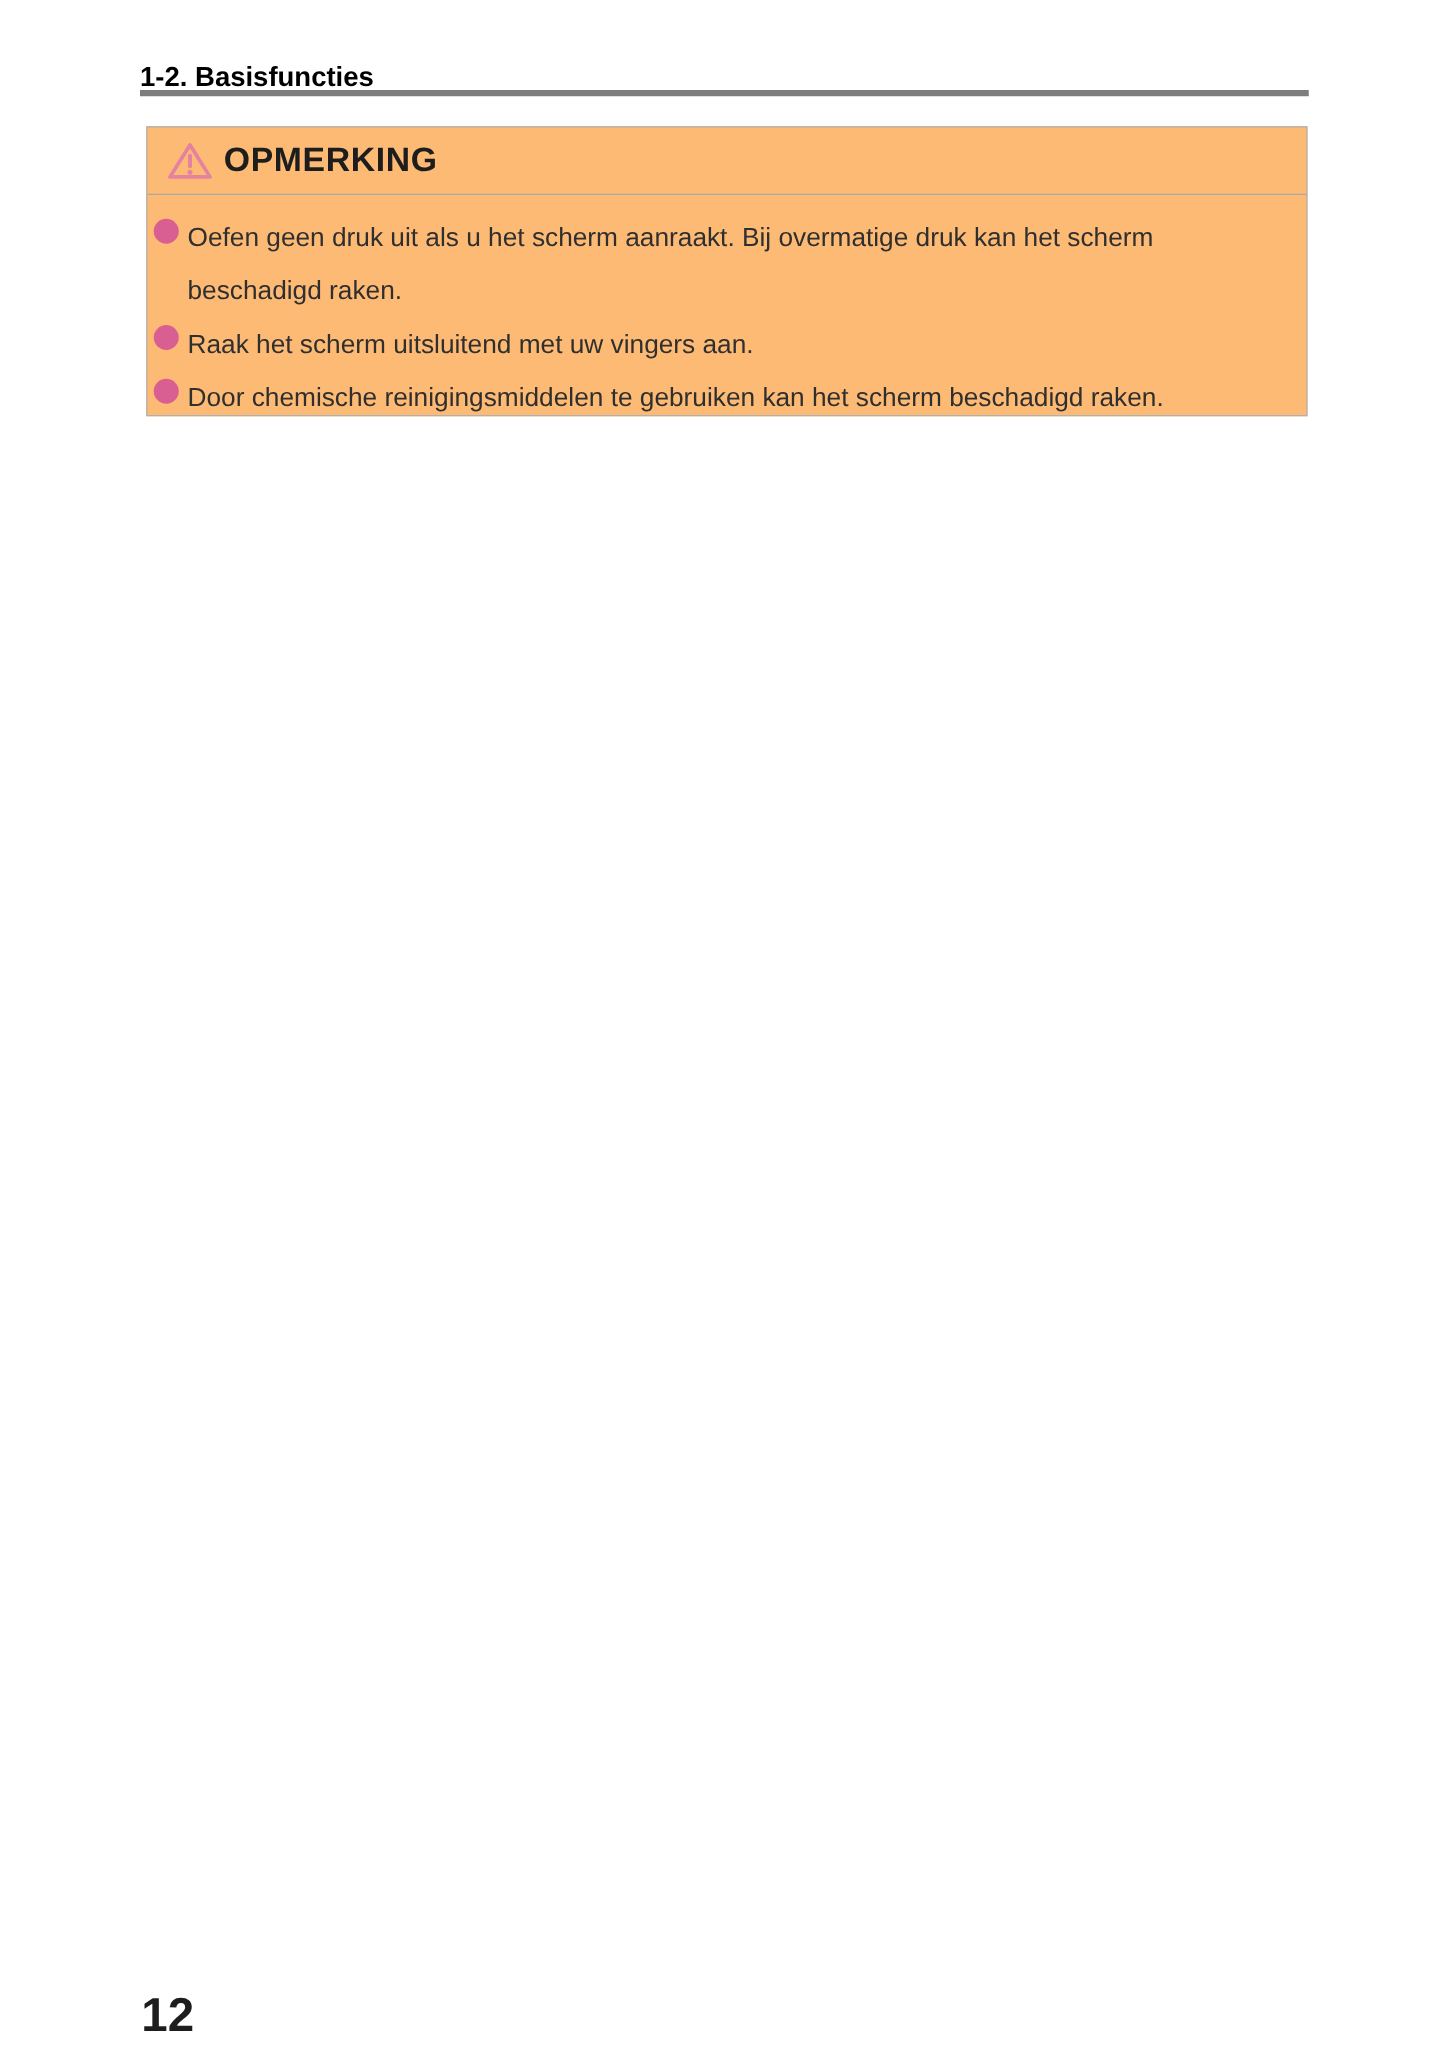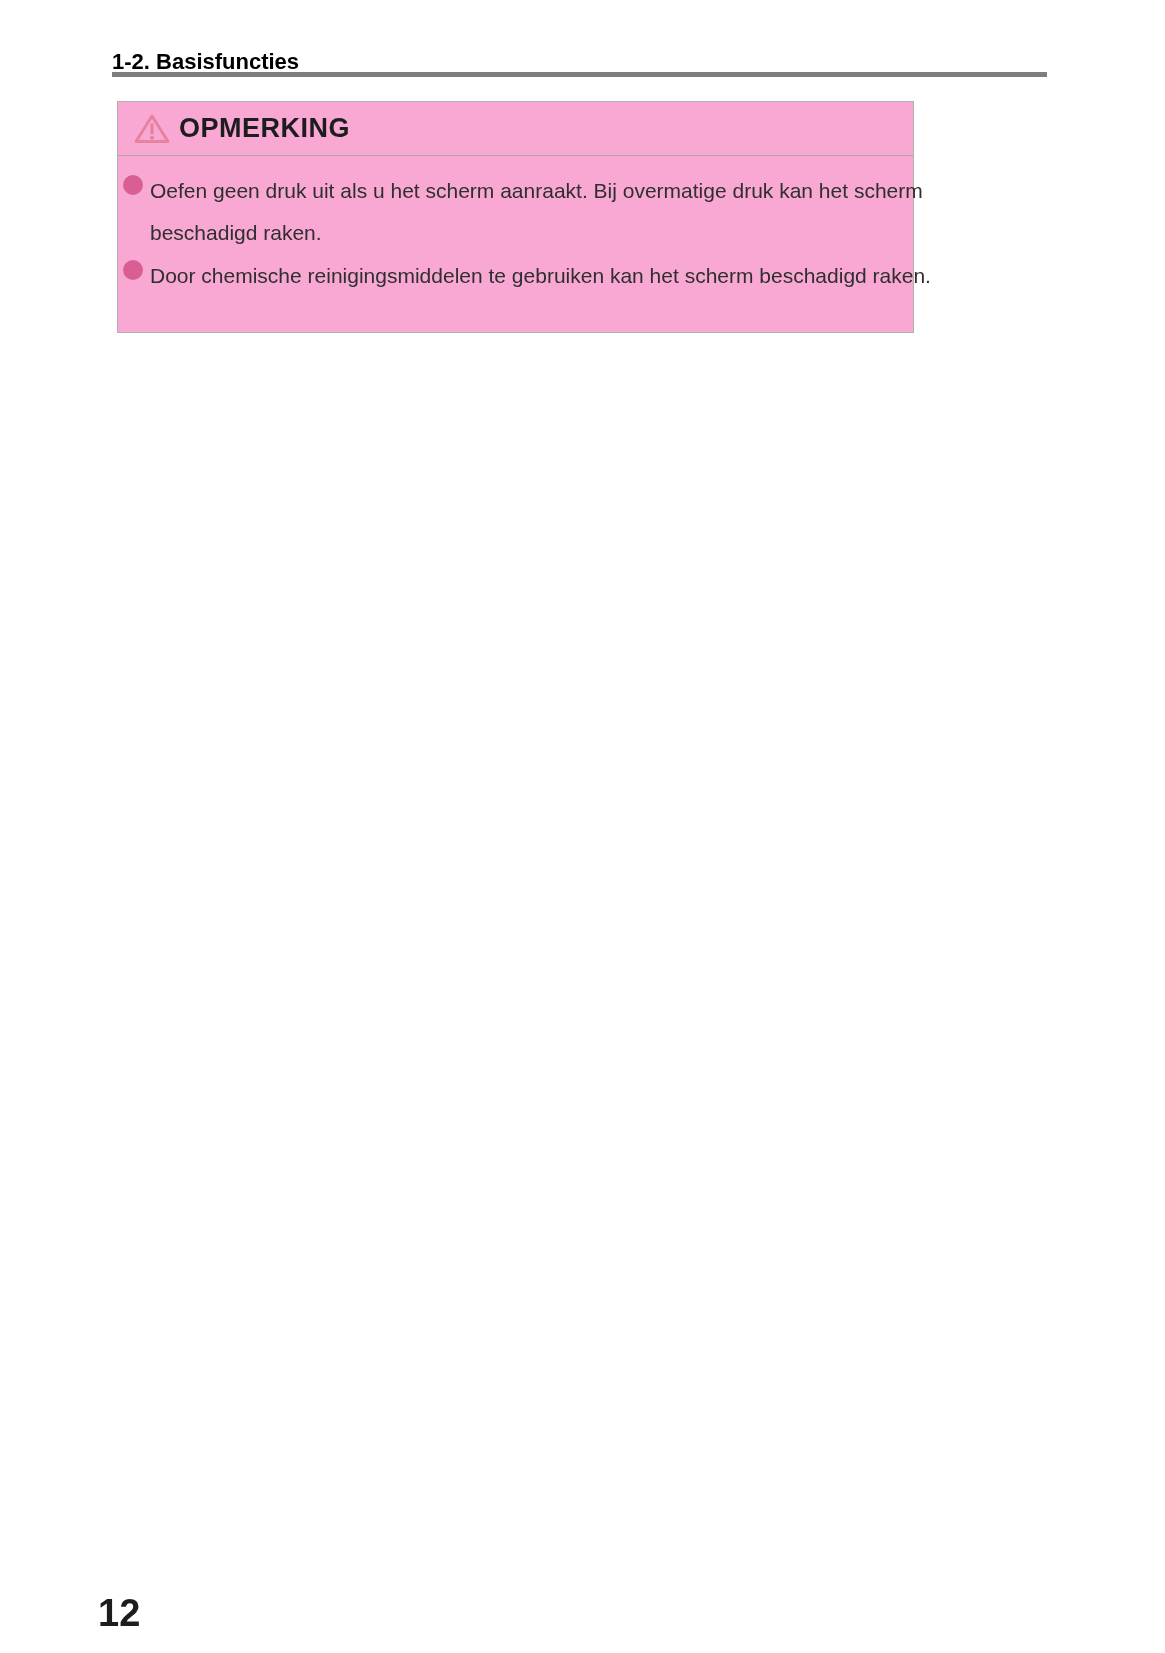--- a/index.html
+++ b/index.html
@@ -33,25 +33,25 @@
     width: 935px;
     height: 5px;
     background: #7d7d7d;
   }
 
   
   .notice {
     position: absolute;
     left: 117px;
     top: 101px;
-    width: 797px;
+    width: 929px;
     height: 232px;
     border: 1px solid #b0b0b0;
     box-sizing: border-box;
-    background: #f9a8d4;
+    background: #fdba74;
   }
   .notice-head {
     height: 53px;
     border-bottom: 1px solid #a9a9a9;
     display: flex;
     align-items: center;
     padding-left: 16px;
   }
   .warning-icon { display: inline-flex; }
   .warning-icon svg { display: block; }
@@ -84,21 +84,21 @@
     top: 5px;
     width: 20px;
     height: 20px;
     border-radius: 50%;
     background: #d95f92;
   }
 
   
   .page-number {
     position: absolute;
-    left: 98px;
+    left: 113px;
     top: 1592px;
     font-size: 38px;
     font-weight: 700;
     color: #1d1d1d;
   }
 </style>
 </head>
 <body>
 
 <div class="page">
@@ -119,20 +119,24 @@
       <span class="notice-title">OPMERKING</span>
     </div>
 
     <ul class="notice-list">
         <li class="notice-item">
         <span class="bullet"></span>
         <span class="txt">Oefen geen druk uit als u het scherm aanraakt. Bij overmatige druk kan het scherm beschadigd raken.</span>
       </li>
         <li class="notice-item">
         <span class="bullet"></span>
+        <span class="txt">Raak het scherm uitsluitend met uw vingers aan.</span>
+      </li>
+        <li class="notice-item">
+        <span class="bullet"></span>
         <span class="txt">Door chemische reinigingsmiddelen te gebruiken kan het scherm beschadigd raken.</span>
       </li>
       </ul>
   </section>
 
   <div class="page-number">12</div>
 
 </div>
 
 </body></html>

